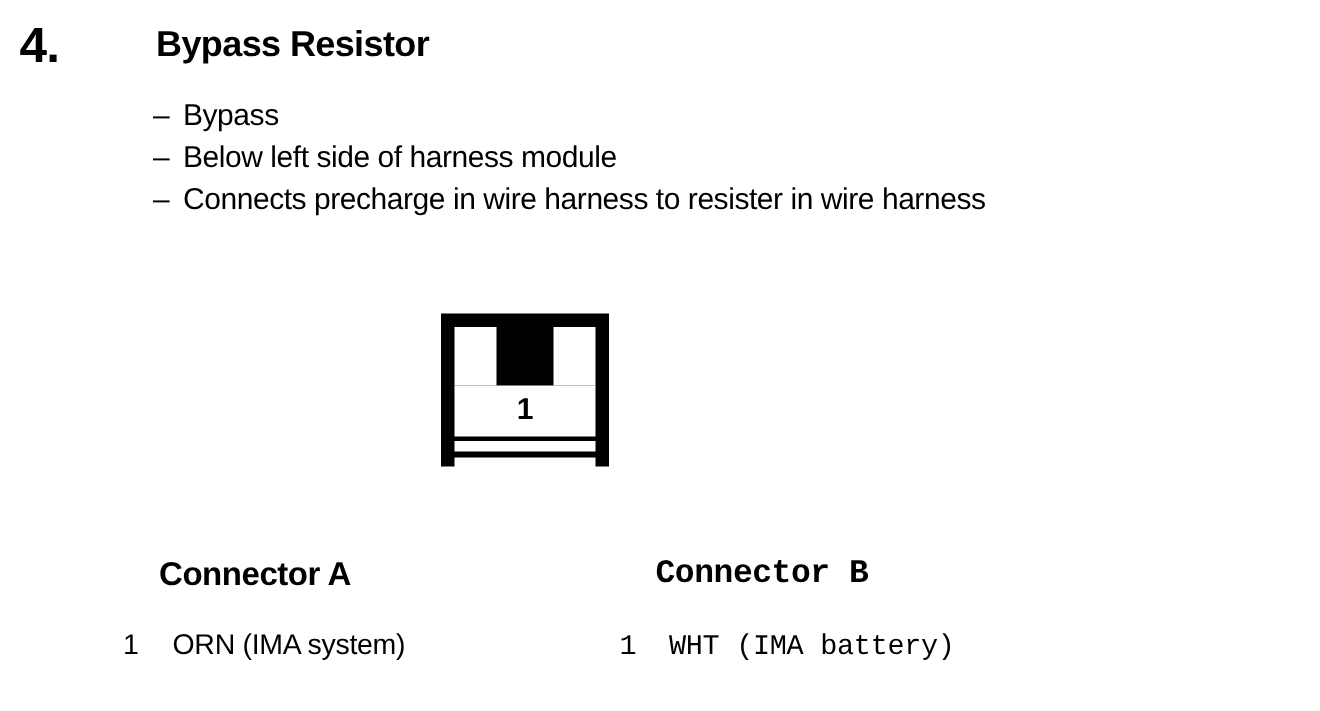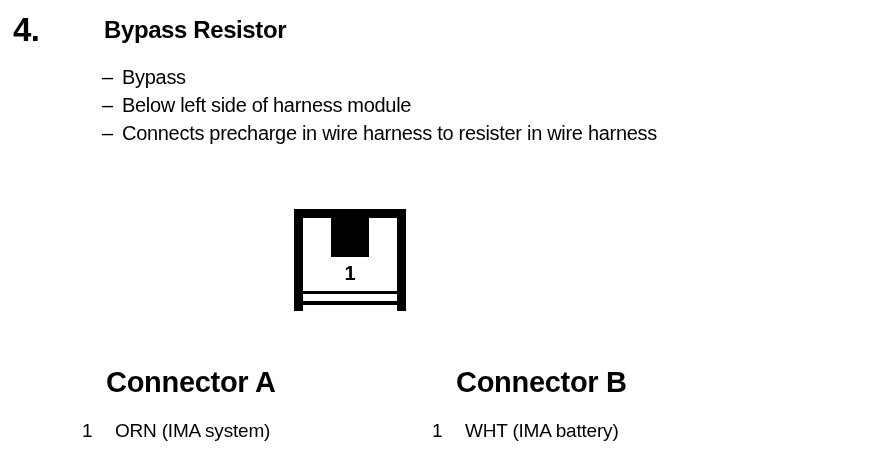--- a/index.html
+++ b/index.html
@@ -127,24 +127,24 @@
     line-height: 28px;
     color: #000000;
   }
 
   
   .connector-block {
     position: absolute;
     top: 366px;
   }
   .connector-a { left: 106px; }
-  .connector-b { left: 456px; }
+  .connector-b { left: 437px; font-family: Liberation Mono, monospace; }
 
   .connector-title {
-    font-size: 29px;
+    font-size: 22px;
     font-weight: bold;
     letter-spacing: -0.3px;
     line-height: 33px;
     white-space: nowrap;
   }
   .pin-row {
     margin-top: 20px;
     display: flex;
     align-items: baseline;
     font-size: 19px;

